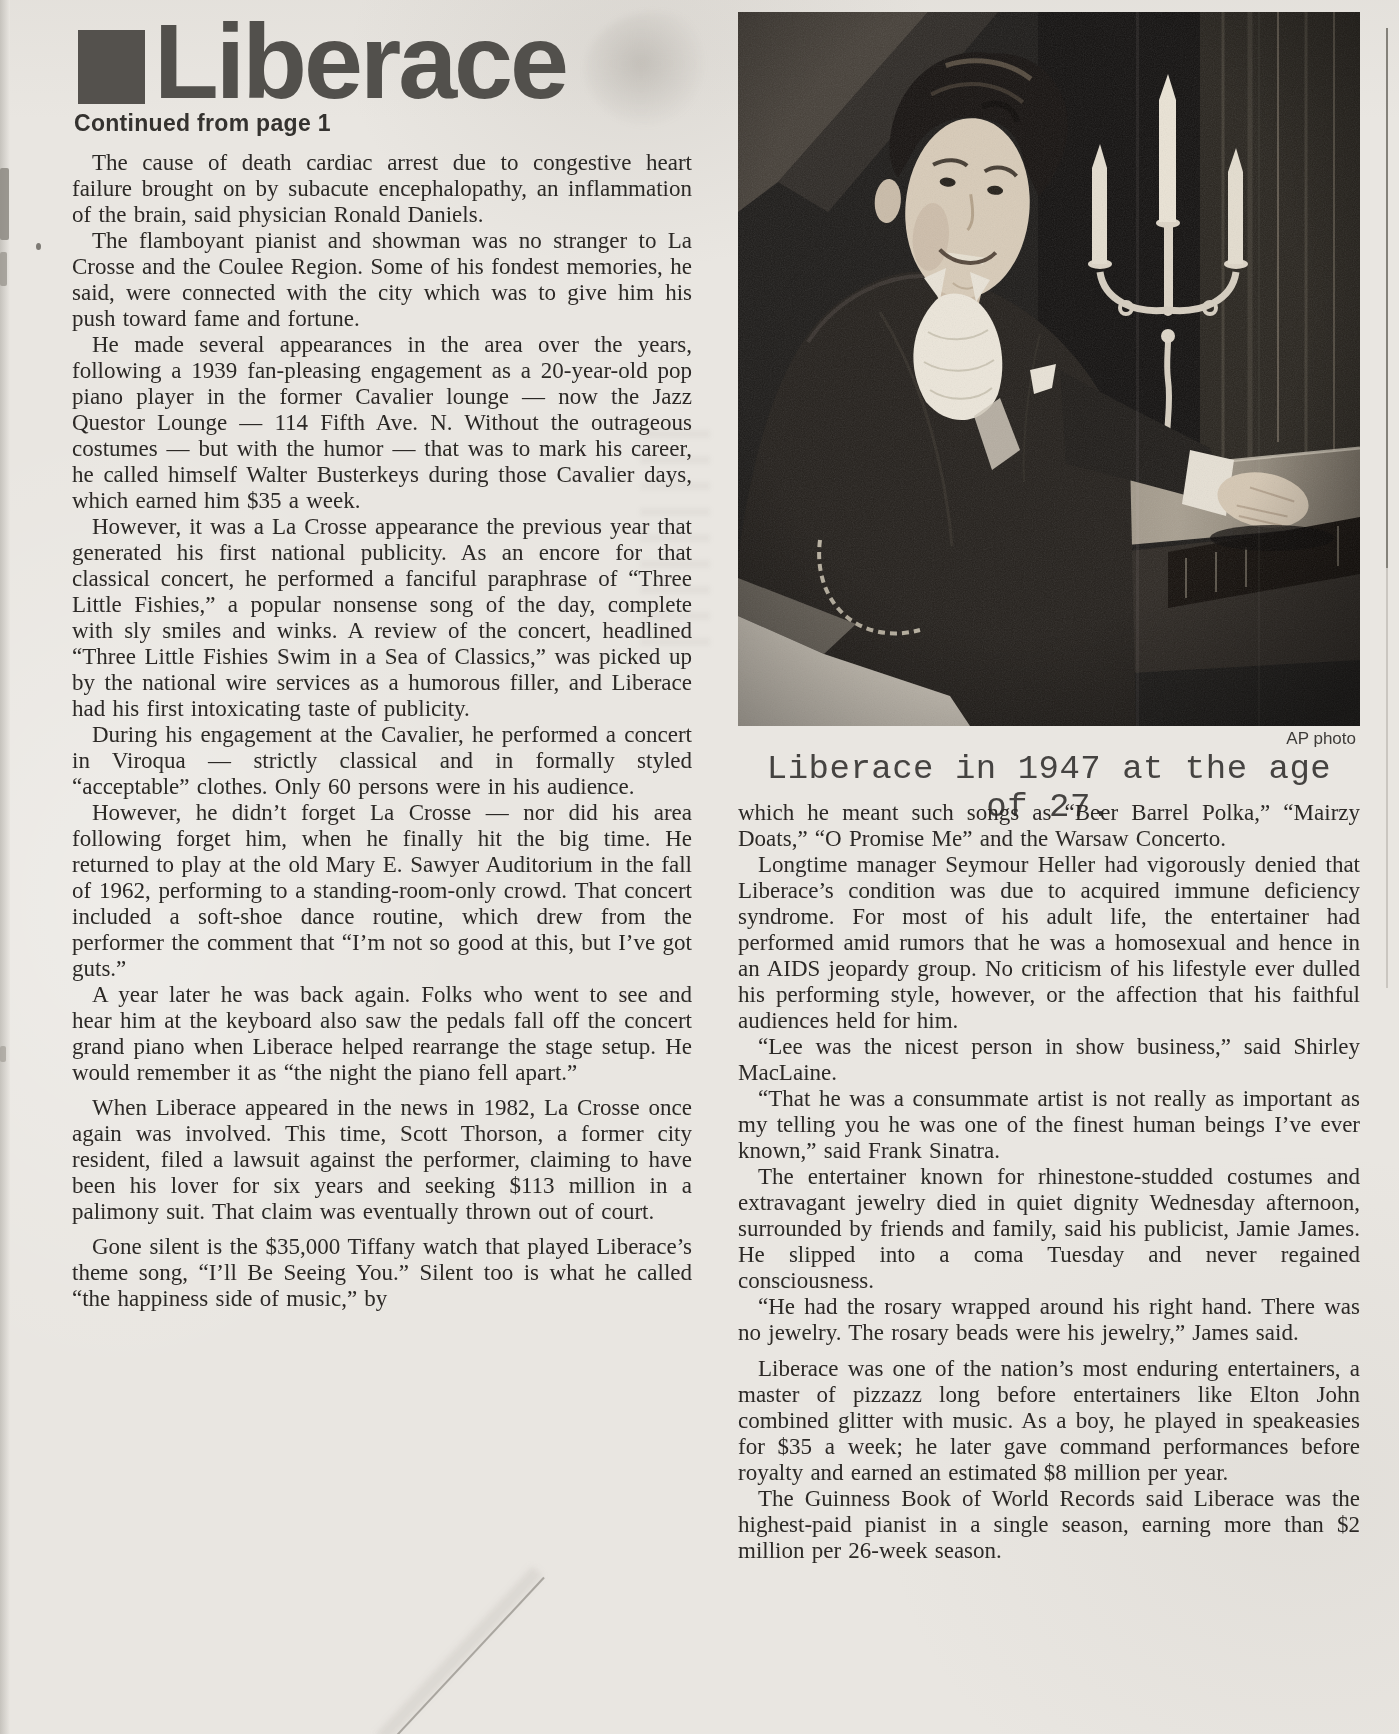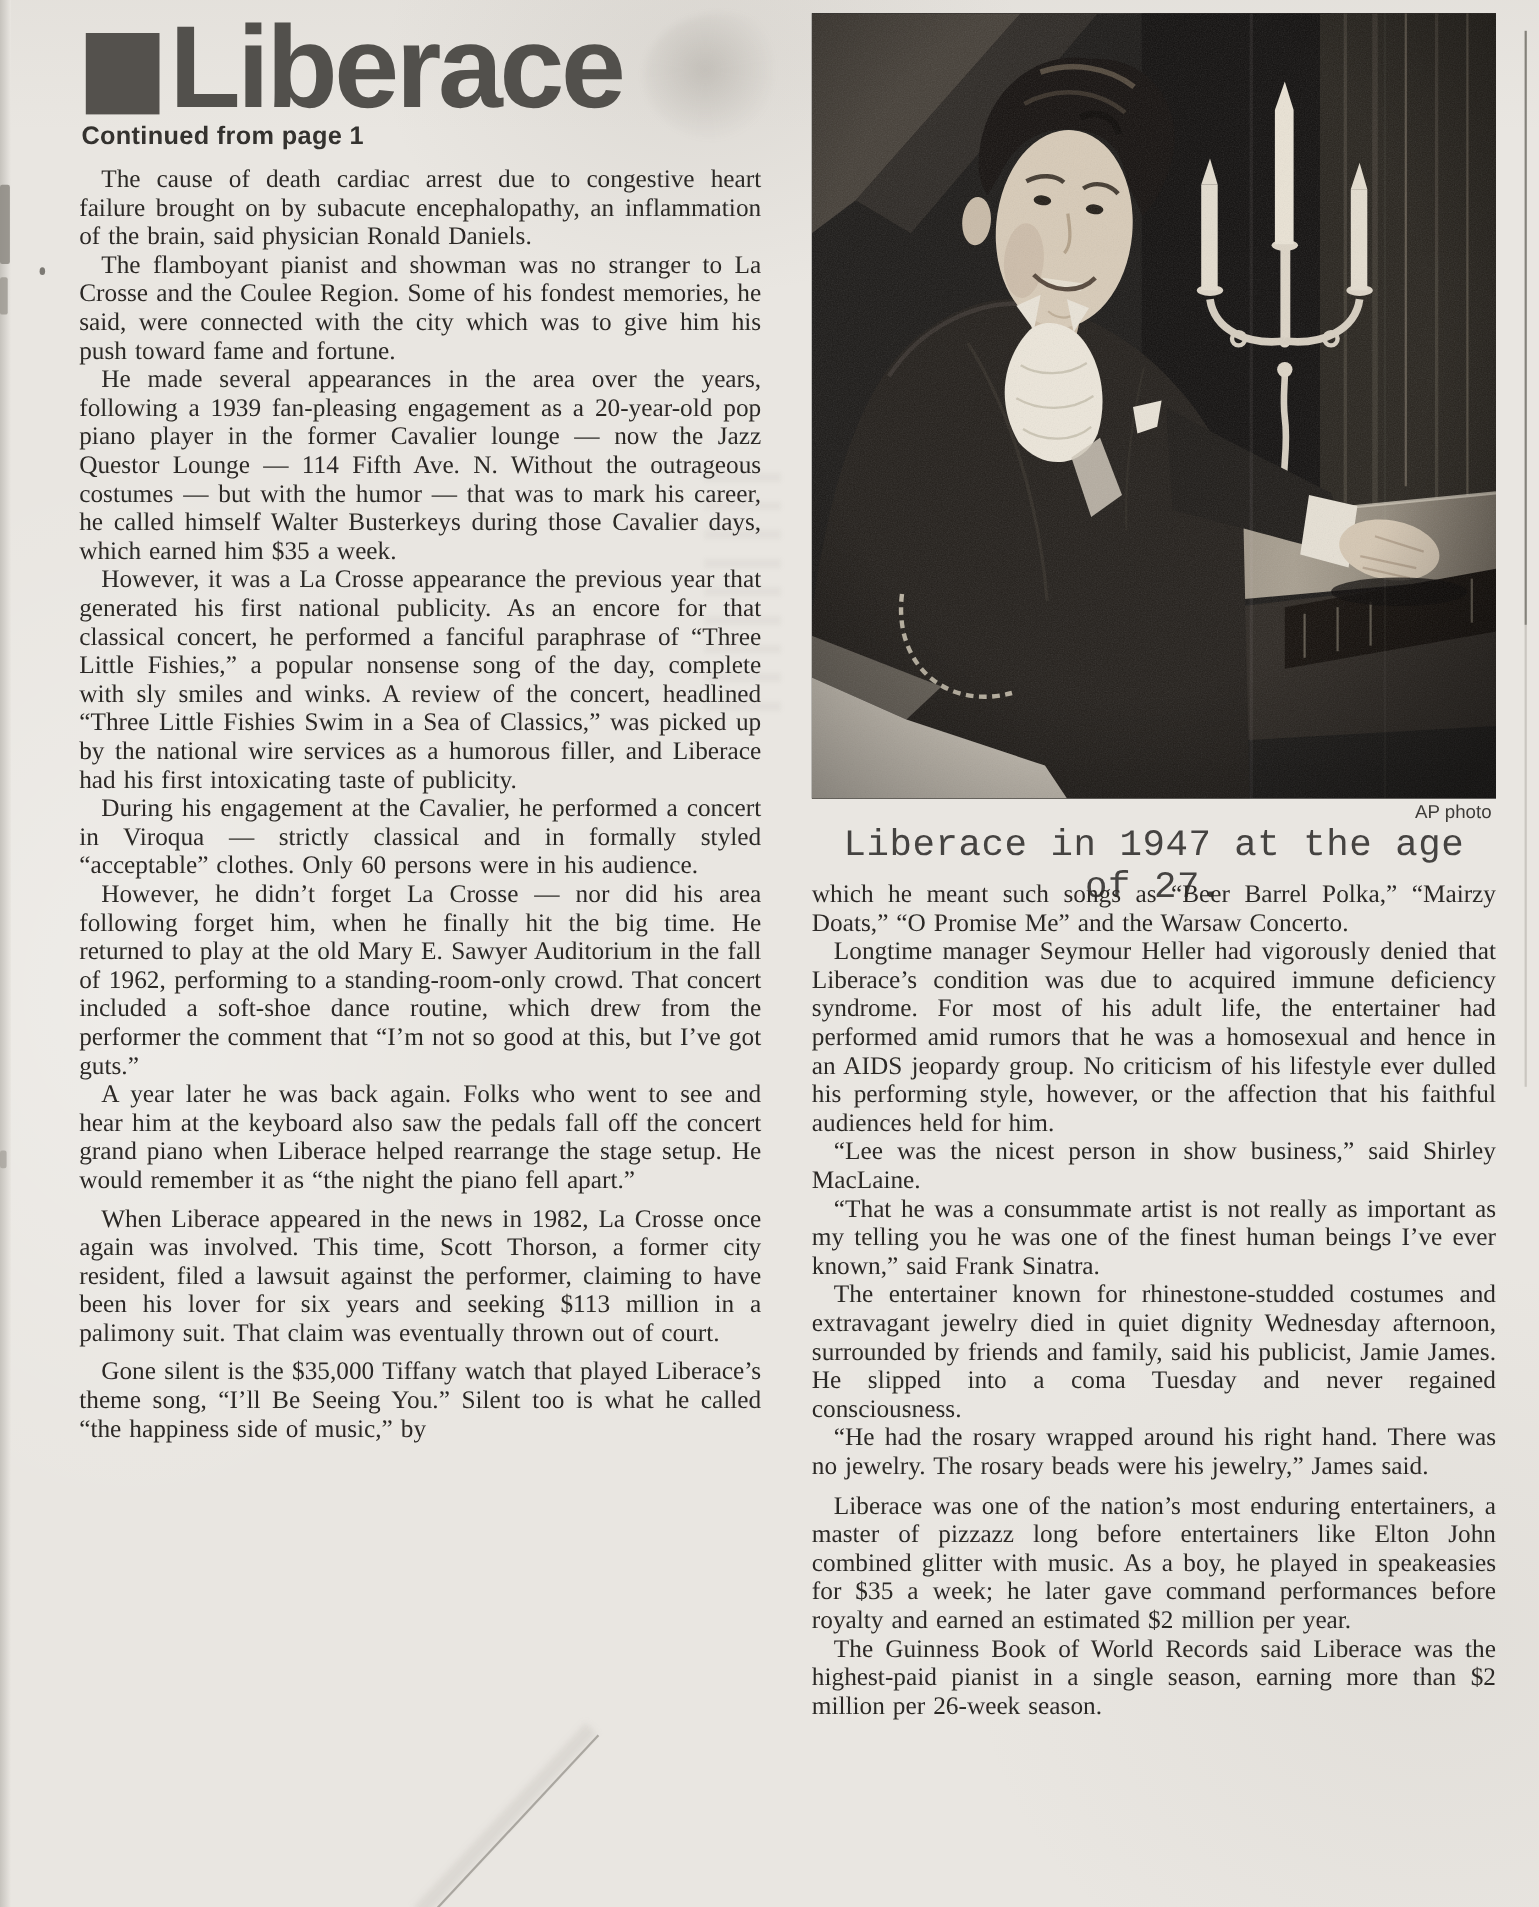--- a/index.html
+++ b/index.html
@@ -233,15 +233,15 @@
   <figcaption>Liberace in 1947 at the age of 27.</figcaption>
 </figure>
 
 <section class="col col-right">
     <p class="para">which he meant such songs as “Beer Barrel Polka,” “Mairzy Doats,” “O Promise Me” and the Warsaw Concerto.</p>
     <p class="para">Longtime manager Seymour Heller had vigorously denied that Liberace’s condition was due to acquired immune deficiency syndrome. For most of his adult life, the entertainer had performed amid rumors that he was a homosexual and hence in an AIDS jeopardy group. No criticism of his lifestyle ever dulled his performing style, however, or the affection that his faithful audiences held for him.</p>
     <p class="para">“Lee was the nicest person in show business,” said Shirley MacLaine.</p>
     <p class="para">“That he was a consummate artist is not really as important as my telling you he was one of the finest human beings I’ve ever known,” said Frank Sinatra.</p>
     <p class="para">The entertainer known for rhinestone-studded costumes and extravagant jewelry died in quiet dignity Wednesday afternoon, surrounded by friends and family, said his publicist, Jamie James. He slipped into a coma Tuesday and never regained consciousness.</p>
     <p class="para">“He had the rosary wrapped around his right hand. There was no jewelry. The rosary beads were his jewelry,” James said.</p>
-    <p class="para">Liberace was one of the nation’s most enduring entertainers, a master of pizzazz long before entertainers like Elton John combined glitter with music. As a boy, he played in speakeasies for $35 a week; he later gave command performances before royalty and earned an estimated $2 million per year.</p>
+    <p class="para">Liberace was one of the nation’s most enduring entertainers, a master of pizzazz long before entertainers like Elton John combined glitter with music. As a boy, he played in speakeasies for $35 a week; he later gave command performances before royalty and earned an estimated $8 million per year.</p>
     <p class="para">The Guinness Book of World Records said Liberace was the highest-paid pianist in a single season, earning more than $2 million per 26-week season.</p>
   </section>
 
 </body></html>

